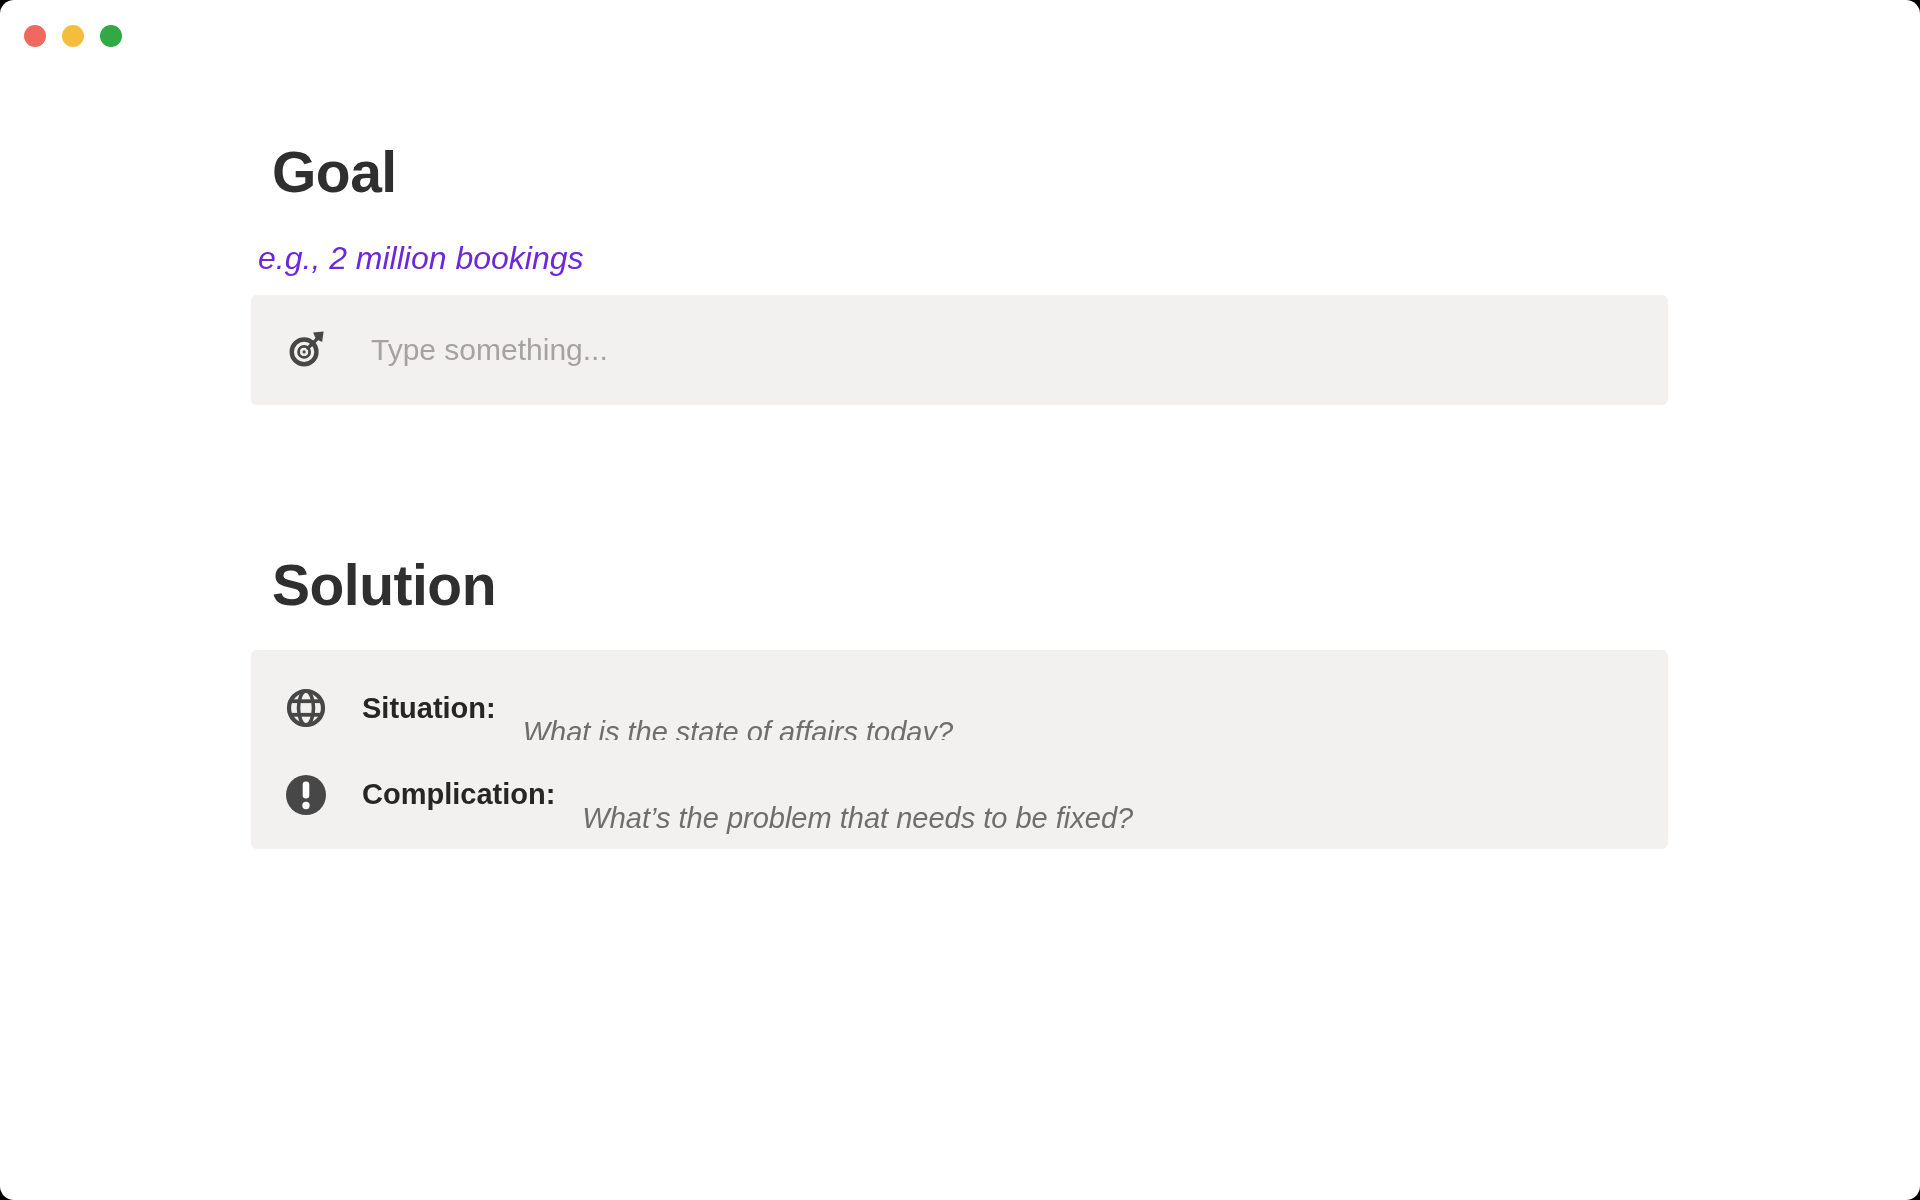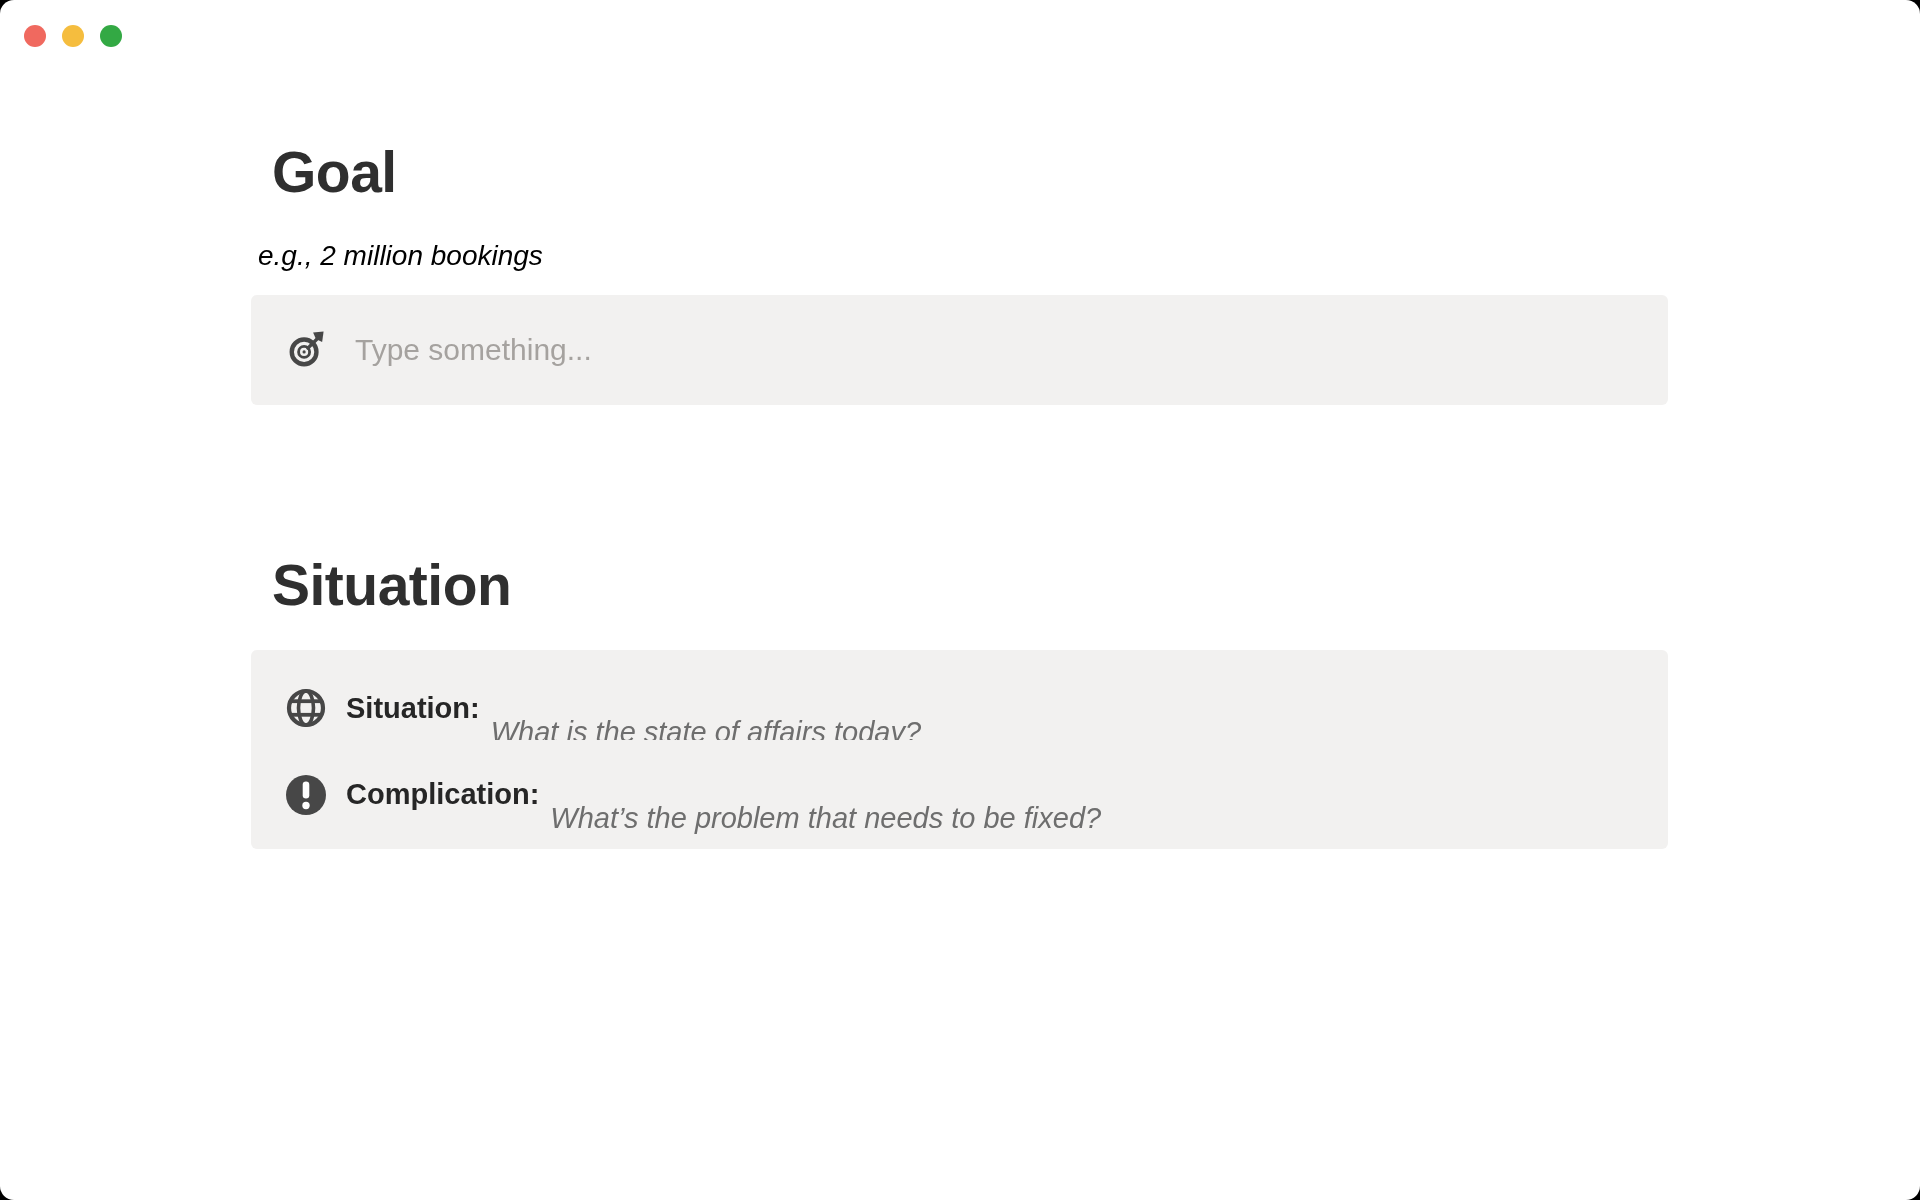--- a/index.html
+++ b/index.html
@@ -26,29 +26,30 @@
     font-size: 57px; font-weight: 700;
     color: #2f2f2f; letter-spacing: -0.5px;
     line-height: 1.2;
     margin-left: 16px;
   }
   #goal-title { top: 138px; }
   #strategy-title { top: 551px; }
 
   #goal-hint {
     position: absolute; left: 258px; top: 240px;
-    font-size: 28px; font-style: italic;
-    color: #000000;
+    font-size: 32px; font-style: italic;
+    color: #6d28d9;
   }
 
   .field {
     position: absolute; left: 251px; width: 1417px;
     background: #f2f1f0; border-radius: 6px;
     display: flex; align-items: center;
     padding: 9px 33px;
+    gap: 16px;
   }
   #goal-input { top: 295px; height: 110px; }
   #row-situation    { top: 650px; height: 116px; }
   #row-complication { top: 740px; height: 109px; }
   #row-solution     { top: 906px; height: 109px; }
 
   .icon-box {
     width: 44px; display: flex; align-items: center; justify-content: center;
     flex: 0 0 44px; margin-right: 18px;
     color: #474747;
@@ -91,21 +92,21 @@
         <circle cx="18" cy="22" r="13" stroke="currentColor" stroke-width="4.6"></circle>
         <circle cx="18" cy="22" r="5.8" stroke="currentColor" stroke-width="3"></circle>
         <circle cx="18" cy="22" r="1.7" fill="currentColor"></circle>
         <path d="M34 6 L22 18" stroke="currentColor" stroke-width="3.6" stroke-linecap="round"></path>
         <path d="M27.5 1.5 L38.5 0.5 L37 11.5 L30.5 8.5 Z" fill="currentColor"></path>
       </svg>
     </span>
     <input id="goal-text-input" type="text" placeholder="Type something..." style="">
   </div>
 
-  <h1 class="page-heading" id="strategy-title">Situation</h1>
+  <h1 class="page-heading" id="strategy-title">Solution</h1>
 
   <div class="field" id="row-situation">
     <span class="icon-box">
       <svg width="44" height="44" viewBox="0 0 44 44" fill="none">
         <circle cx="22" cy="22" r="17" stroke="currentColor" stroke-width="4.2"></circle>
         <ellipse cx="22" cy="22" rx="7.5" ry="17" stroke="currentColor" stroke-width="3.6"></ellipse>
         <path d="M6.8 15.2 H37.2" stroke="currentColor" stroke-width="3.8"></path>
         <path d="M6.8 28.8 H37.2" stroke="currentColor" stroke-width="3.8"></path>
       </svg>
     </span>

